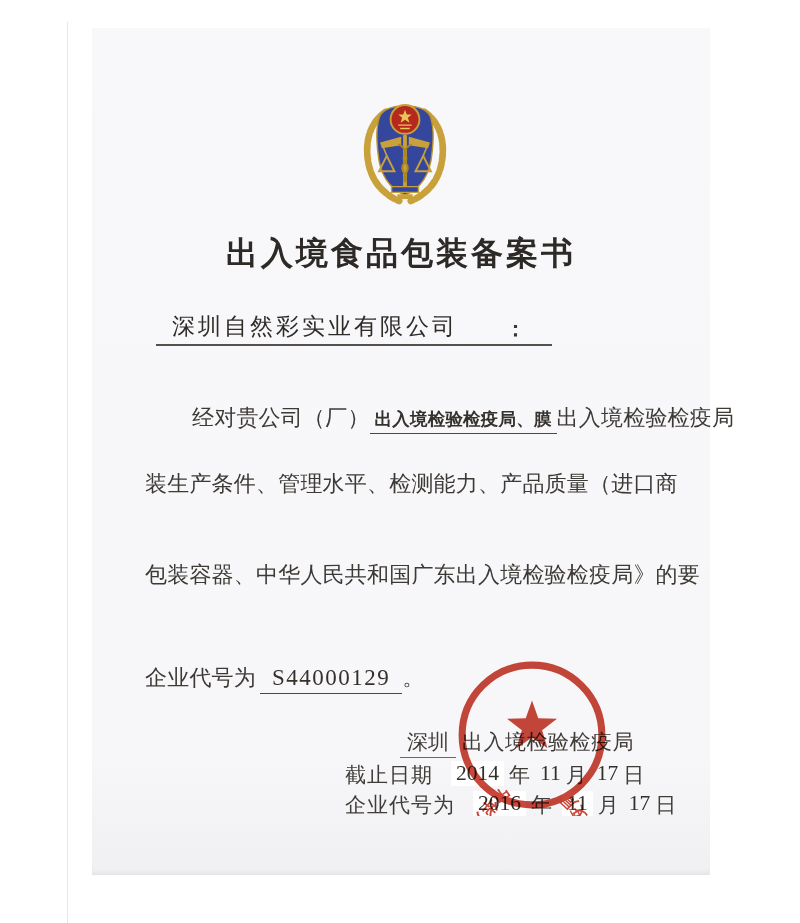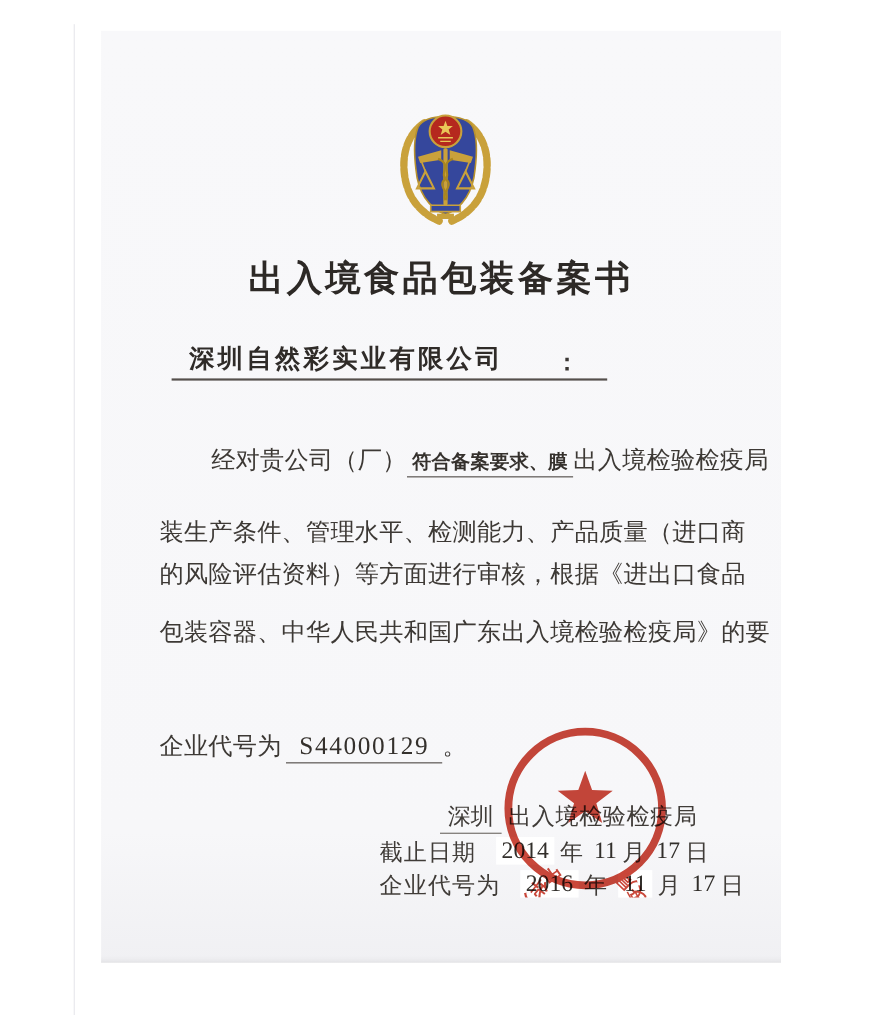--- a/index.html
+++ b/index.html
@@ -8,21 +8,21 @@
   .scan-line{position:absolute;left:67px;top:22px;width:1px;height:901px;background:#e7e7eb;}
   .paper{position:absolute;left:92px;top:28px;width:618px;height:847px;
          background:linear-gradient(180deg,#f8f8fa 0%,#f7f7f9 86%,#f0f0f3 100%);
          box-shadow:inset 0 -5px 7px -5px rgba(0,0,0,.10);}
   .emblem{position:absolute;left:265px;top:66px;width:96px;height:118px;}
   .doc-title{position:absolute;left:0;top:204px;width:100%;text-align:center;
              font-family:"Liberation Sans", sans-serif;font-weight:bold;font-size:32px;
              letter-spacing:3px;color:#2d2926;}
   .company-row{position:absolute;left:64px;top:283px;width:396px;height:33px;
                border-bottom:2px solid #55504c;}
-  .company-name{position:absolute;left:16px;top:0;font-size:23px;font-weight:bold;
+  .company-name{position:absolute;left:16px;top:0;font-size:23px;font-weight:normal;
                 letter-spacing:3px;color:#2f2b28;white-space:nowrap;}
   .company-colon{position:absolute;right:26px;top:4px;font-size:21px;font-weight:bold;color:#3a3633;}
   .body-line{position:absolute;left:53px;width:540px;font-size:22px;color:#3d3935;
              letter-spacing:.2px;white-space:nowrap;}
   .indent{padding-left:47px;}
   .fill-underline{display:inline-block;font-size:17.5px;font-weight:bold;color:#35312d;
                   border-bottom:1.6px solid #4c4743;padding:0 5px 2px 5px;vertical-align:baseline;}
   .code-underline{display:inline-block;font-family:"Liberation Serif", serif;font-size:23px;
                   letter-spacing:1.5px;color:#34302c;border-bottom:1.6px solid #4c4743;
                   padding:0 12px 2px 12px;margin-left:4px;}
@@ -70,24 +70,23 @@
     </svg>
 
     <div class="doc-title">出入境食品包装备案书</div>
 
     <div class="company-row">
       <span class="company-name">深圳自然彩实业有限公司</span>
       <span class="company-colon">：</span>
     </div>
 
     <div class="body-line indent" style="top:375px">
-      <span>经对贵公司（厂）</span><span class="fill-underline">符合备案要求、膜</span><span>出入境检验检疫局</span>
+      <span>经对贵公司（厂）</span><span class="fill-underline">出入境检验检疫局、膜</span><span>出入境检验检疫局</span>
     </div>
     <div class="body-line" style="top:441px">装生产条件、管理水平、检测能力、产品质量（进口商</div>
-    <div class="body-line" style="top:479px">的风险评估资料）等方面进行审核，根据《进出口食品</div>
     <div class="body-line" style="top:532px">包装容器、中华人民共和国广东出入境检验检疫局》的要</div>
 
     <div class="body-line" style="top:635px">
       <span>企业代号为</span><span class="code-underline">S44000129</span><span>。</span>
     </div>
 
     <div class="footer-row bureau-row">
       <span class="bureau-city">深圳</span>
       <span class="bureau-name">出入境检验检疫局</span>
     </div>

